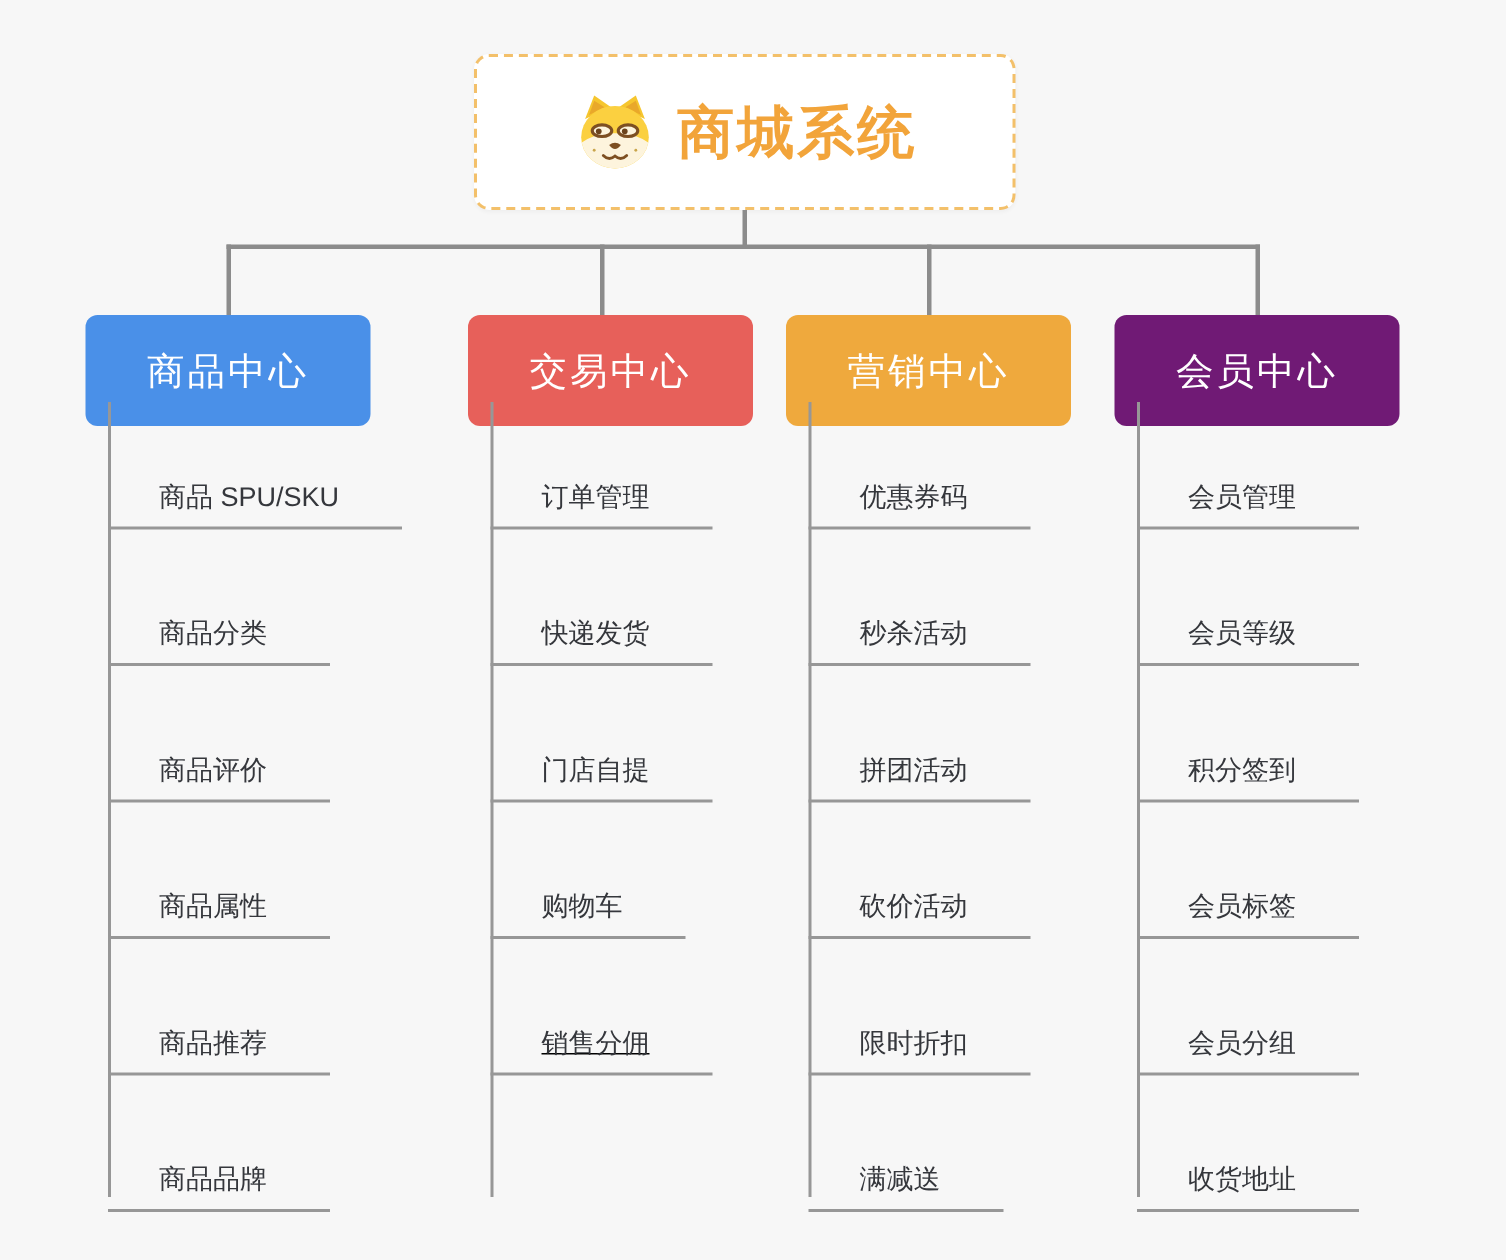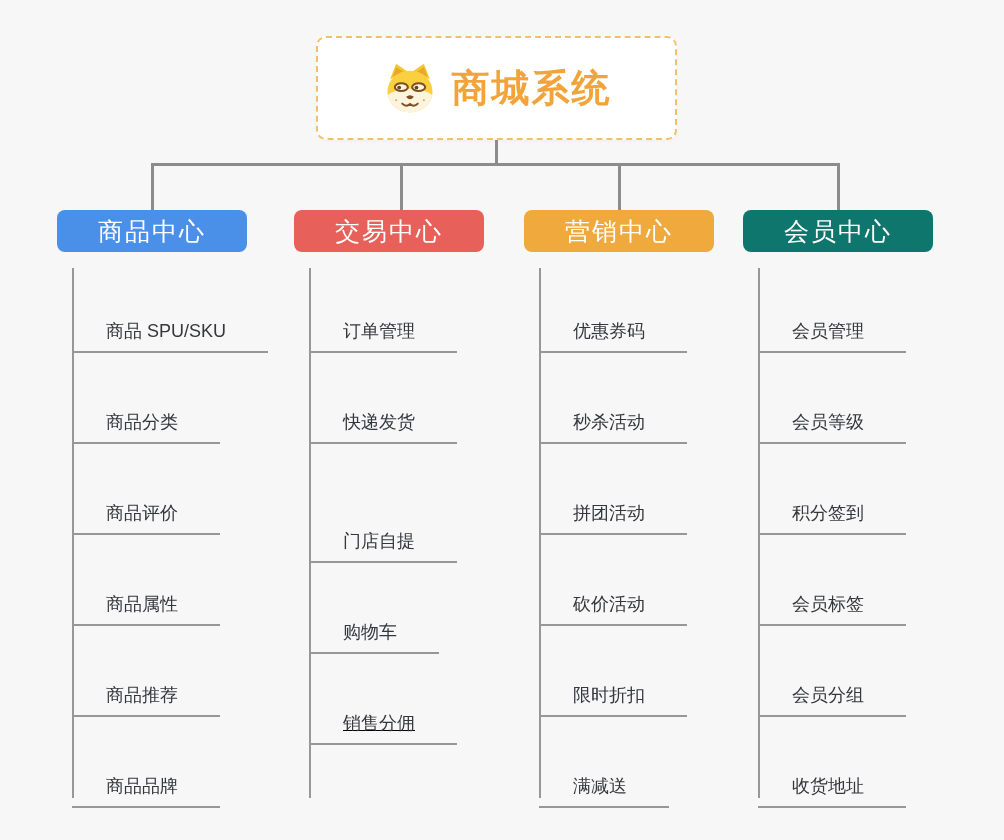--- a/index.html
+++ b/index.html
@@ -42,21 +42,21 @@
     background: #8c8c8c;
   }
 
   
   .branch-col {
     position: absolute;
     top: 210px;
     width: 190px;
   }
   .branch-box {
-    width: 190px; height: 42px;
+    width: 190px; height: 74px;
     border-radius: 8px;
     display: flex;
     align-items: center;
     justify-content: center;
     cursor: pointer;
   }
   .branch-box .branch-label {
     color: #ffffff;
     font-size: 25px;
     font-weight: 500;
@@ -148,33 +148,33 @@
         </li>
         <li style="border-bottom-color: rgb(151, 151, 151);">
           <span class="leaf-label" style="color: rgb(53, 55, 60);">商品推荐</span>
         </li>
         <li style="border-bottom-color: rgb(151, 151, 151);">
           <span class="leaf-label" style="color: rgb(53, 55, 60);">商品品牌</span>
         </li>
       </ul>
   </div>
 
-  <div class="branch-col" style="left: 294px;">
+  <div class="branch-col" style="left: 312px;">
     <div class="branch-box" style="background: rgb(231, 96, 90);">
       <span class="branch-label">交易中心</span>
     </div>
     <div class="branch-rail line" style="background: rgb(151, 151, 151);"></div>
     <ul class="leaves">
         <li style="border-bottom-color: rgb(151, 151, 151);">
           <span class="leaf-label" style="color: rgb(53, 55, 60);">订单管理</span>
         </li>
         <li style="border-bottom-color: rgb(151, 151, 151);">
           <span class="leaf-label" style="color: rgb(53, 55, 60);">快递发货</span>
         </li>
-        <li style="border-bottom-color: rgb(151, 151, 151); margin-top: 28px;">
+        <li style="border-bottom-color: rgb(151, 151, 151);">
           <span class="leaf-label" style="color: rgb(53, 55, 60);">门店自提</span>
         </li>
         <li style="border-bottom-color: rgb(151, 151, 151);">
           <span class="leaf-label" style="color: rgb(53, 55, 60);">购物车</span>
         </li>
         <li style="border-bottom-color: rgb(151, 151, 151); text-decoration: underline;">
           <span class="leaf-label" style="color: rgb(53, 55, 60);">销售分佣</span>
         </li>
       </ul>
   </div>
@@ -200,21 +200,21 @@
         <li style="border-bottom-color: rgb(151, 151, 151);">
           <span class="leaf-label" style="color: rgb(53, 55, 60);">限时折扣</span>
         </li>
         <li style="border-bottom-color: rgb(151, 151, 151);">
           <span class="leaf-label" style="color: rgb(53, 55, 60);">满减送</span>
         </li>
       </ul>
   </div>
 
   <div class="branch-col" style="left: 743px;">
-    <div class="branch-box" style="background: #0f766e; text-align: center;">
+    <div class="branch-box" style="background: #701a75; text-align: center;">
       <span class="branch-label">会员中心</span>
     </div>
     <div class="branch-rail line" style="background: rgb(151, 151, 151);"></div>
     <ul class="leaves">
         <li style="border-bottom-color: rgb(151, 151, 151);">
           <span class="leaf-label" style="color: rgb(53, 55, 60);">会员管理</span>
         </li>
         <li style="border-bottom-color: rgb(151, 151, 151);">
           <span class="leaf-label" style="color: rgb(53, 55, 60);">会员等级</span>
         </li>

